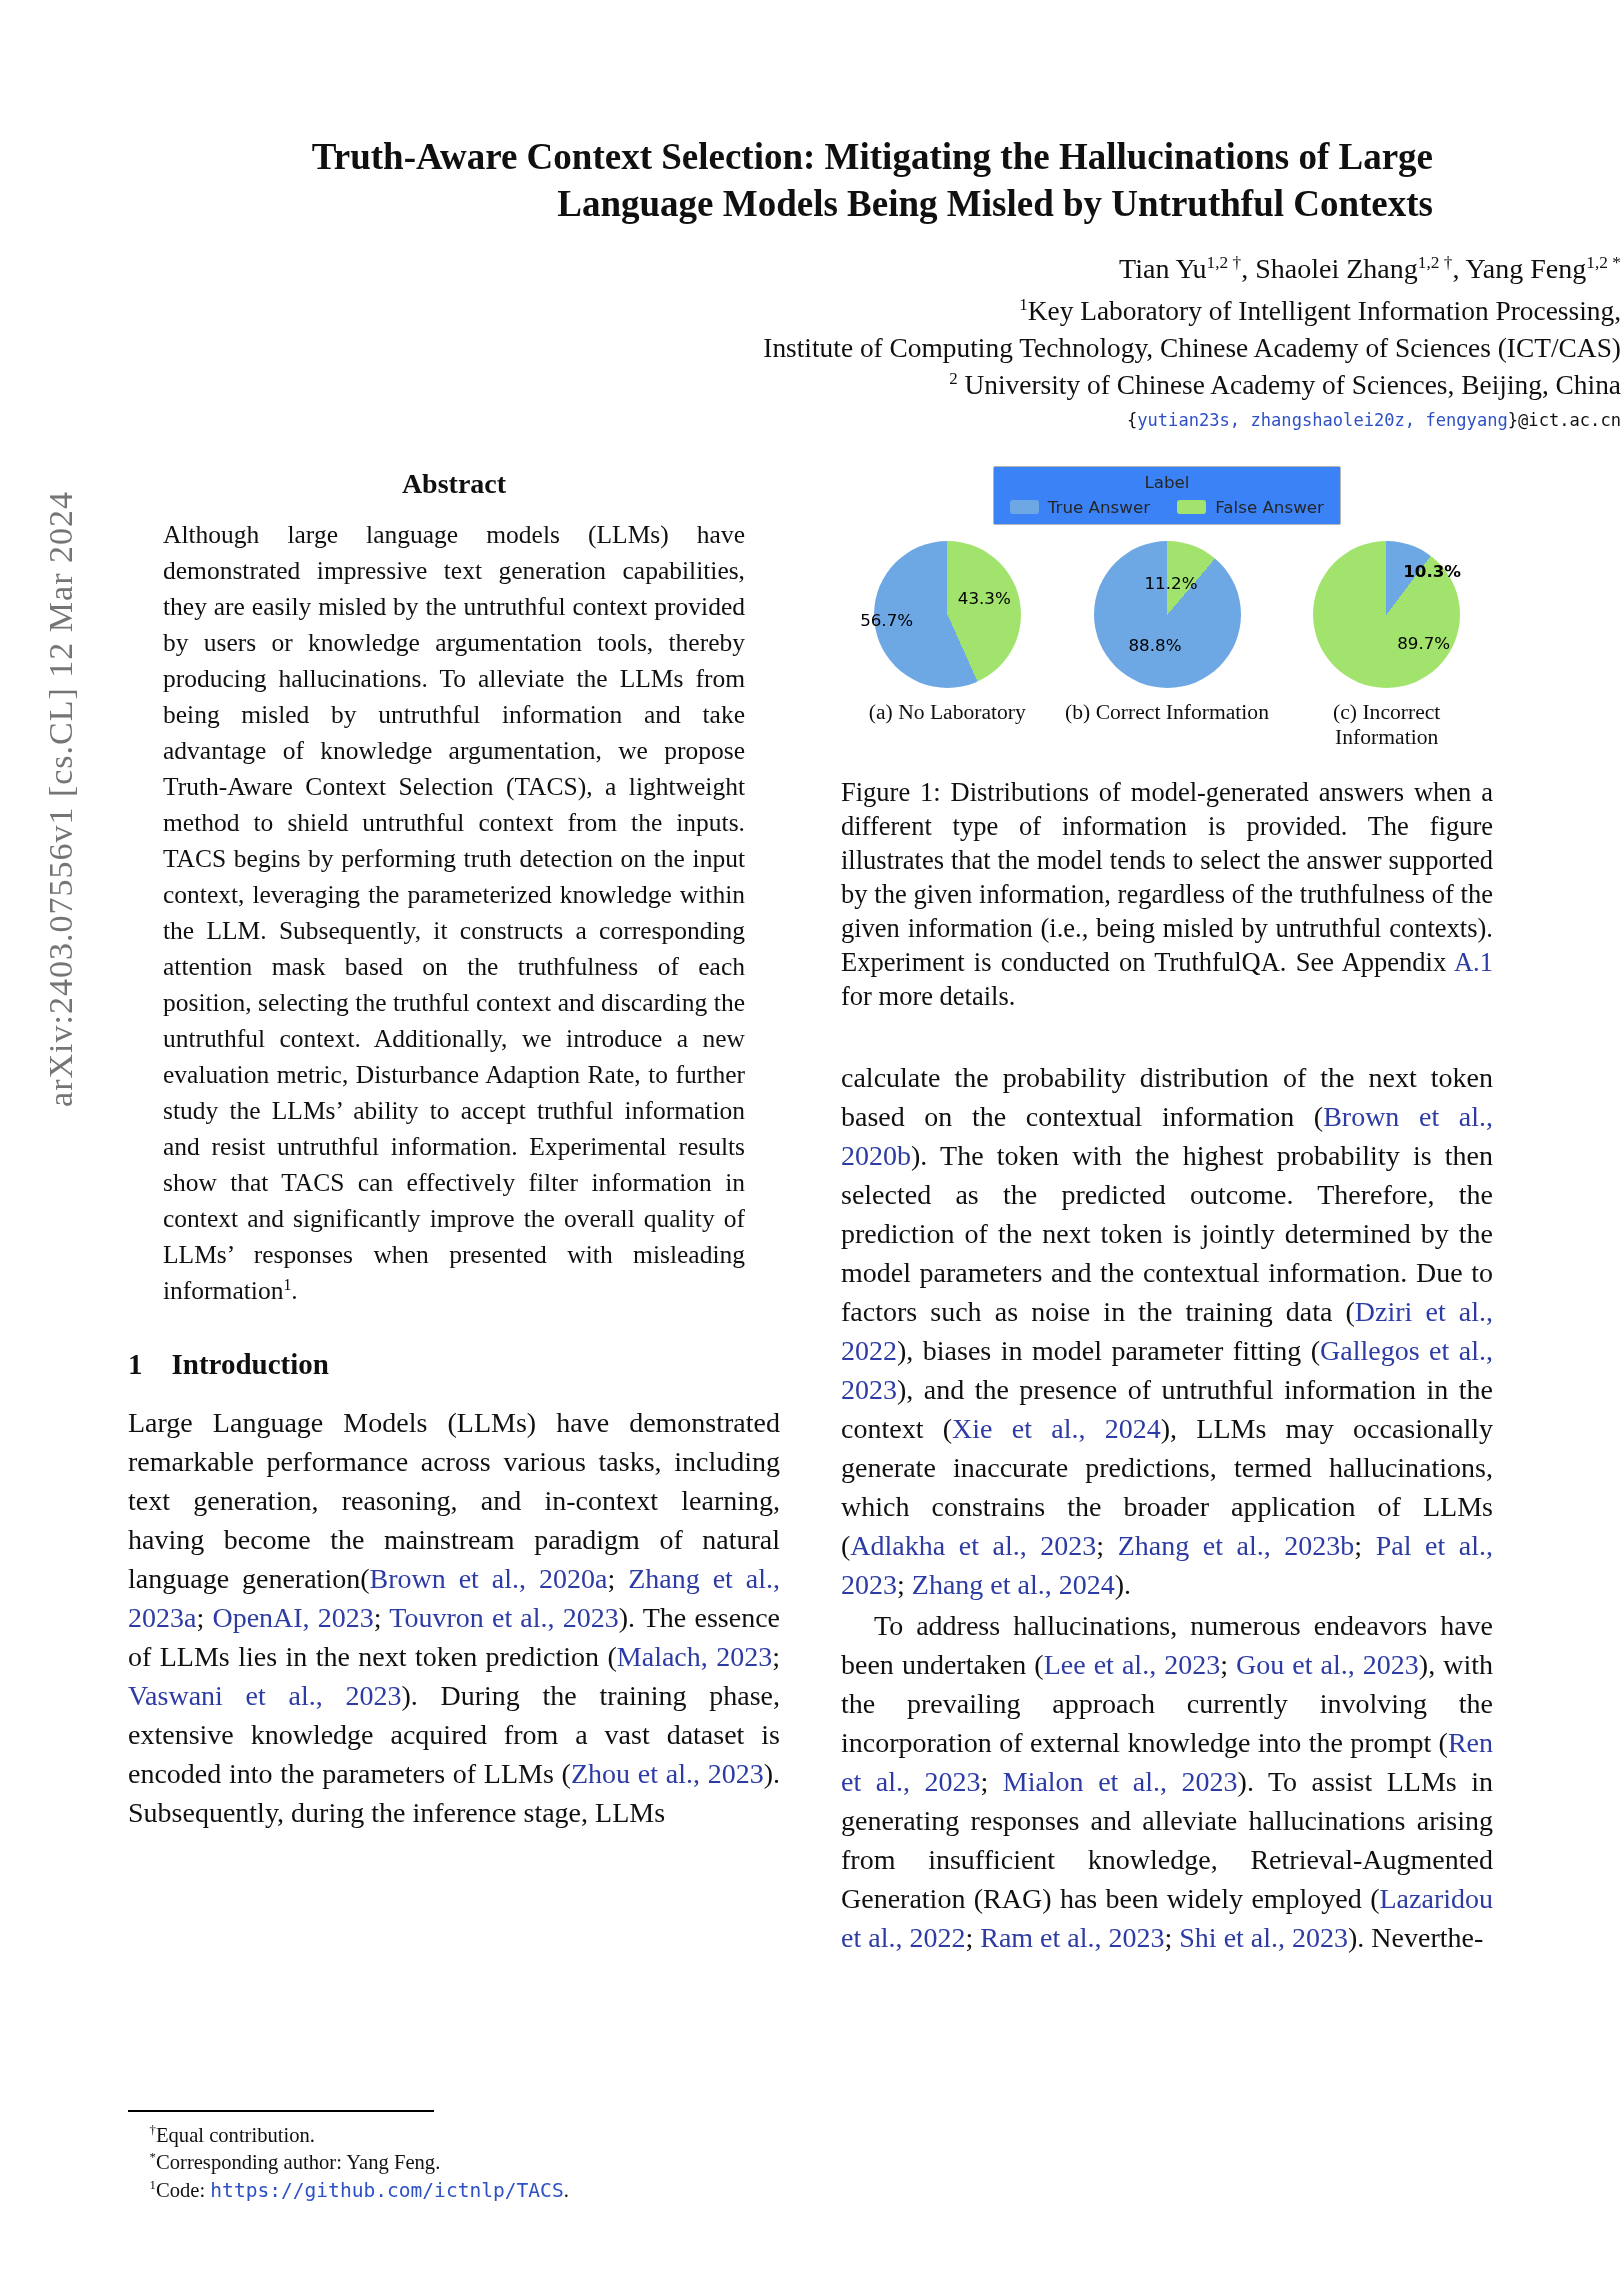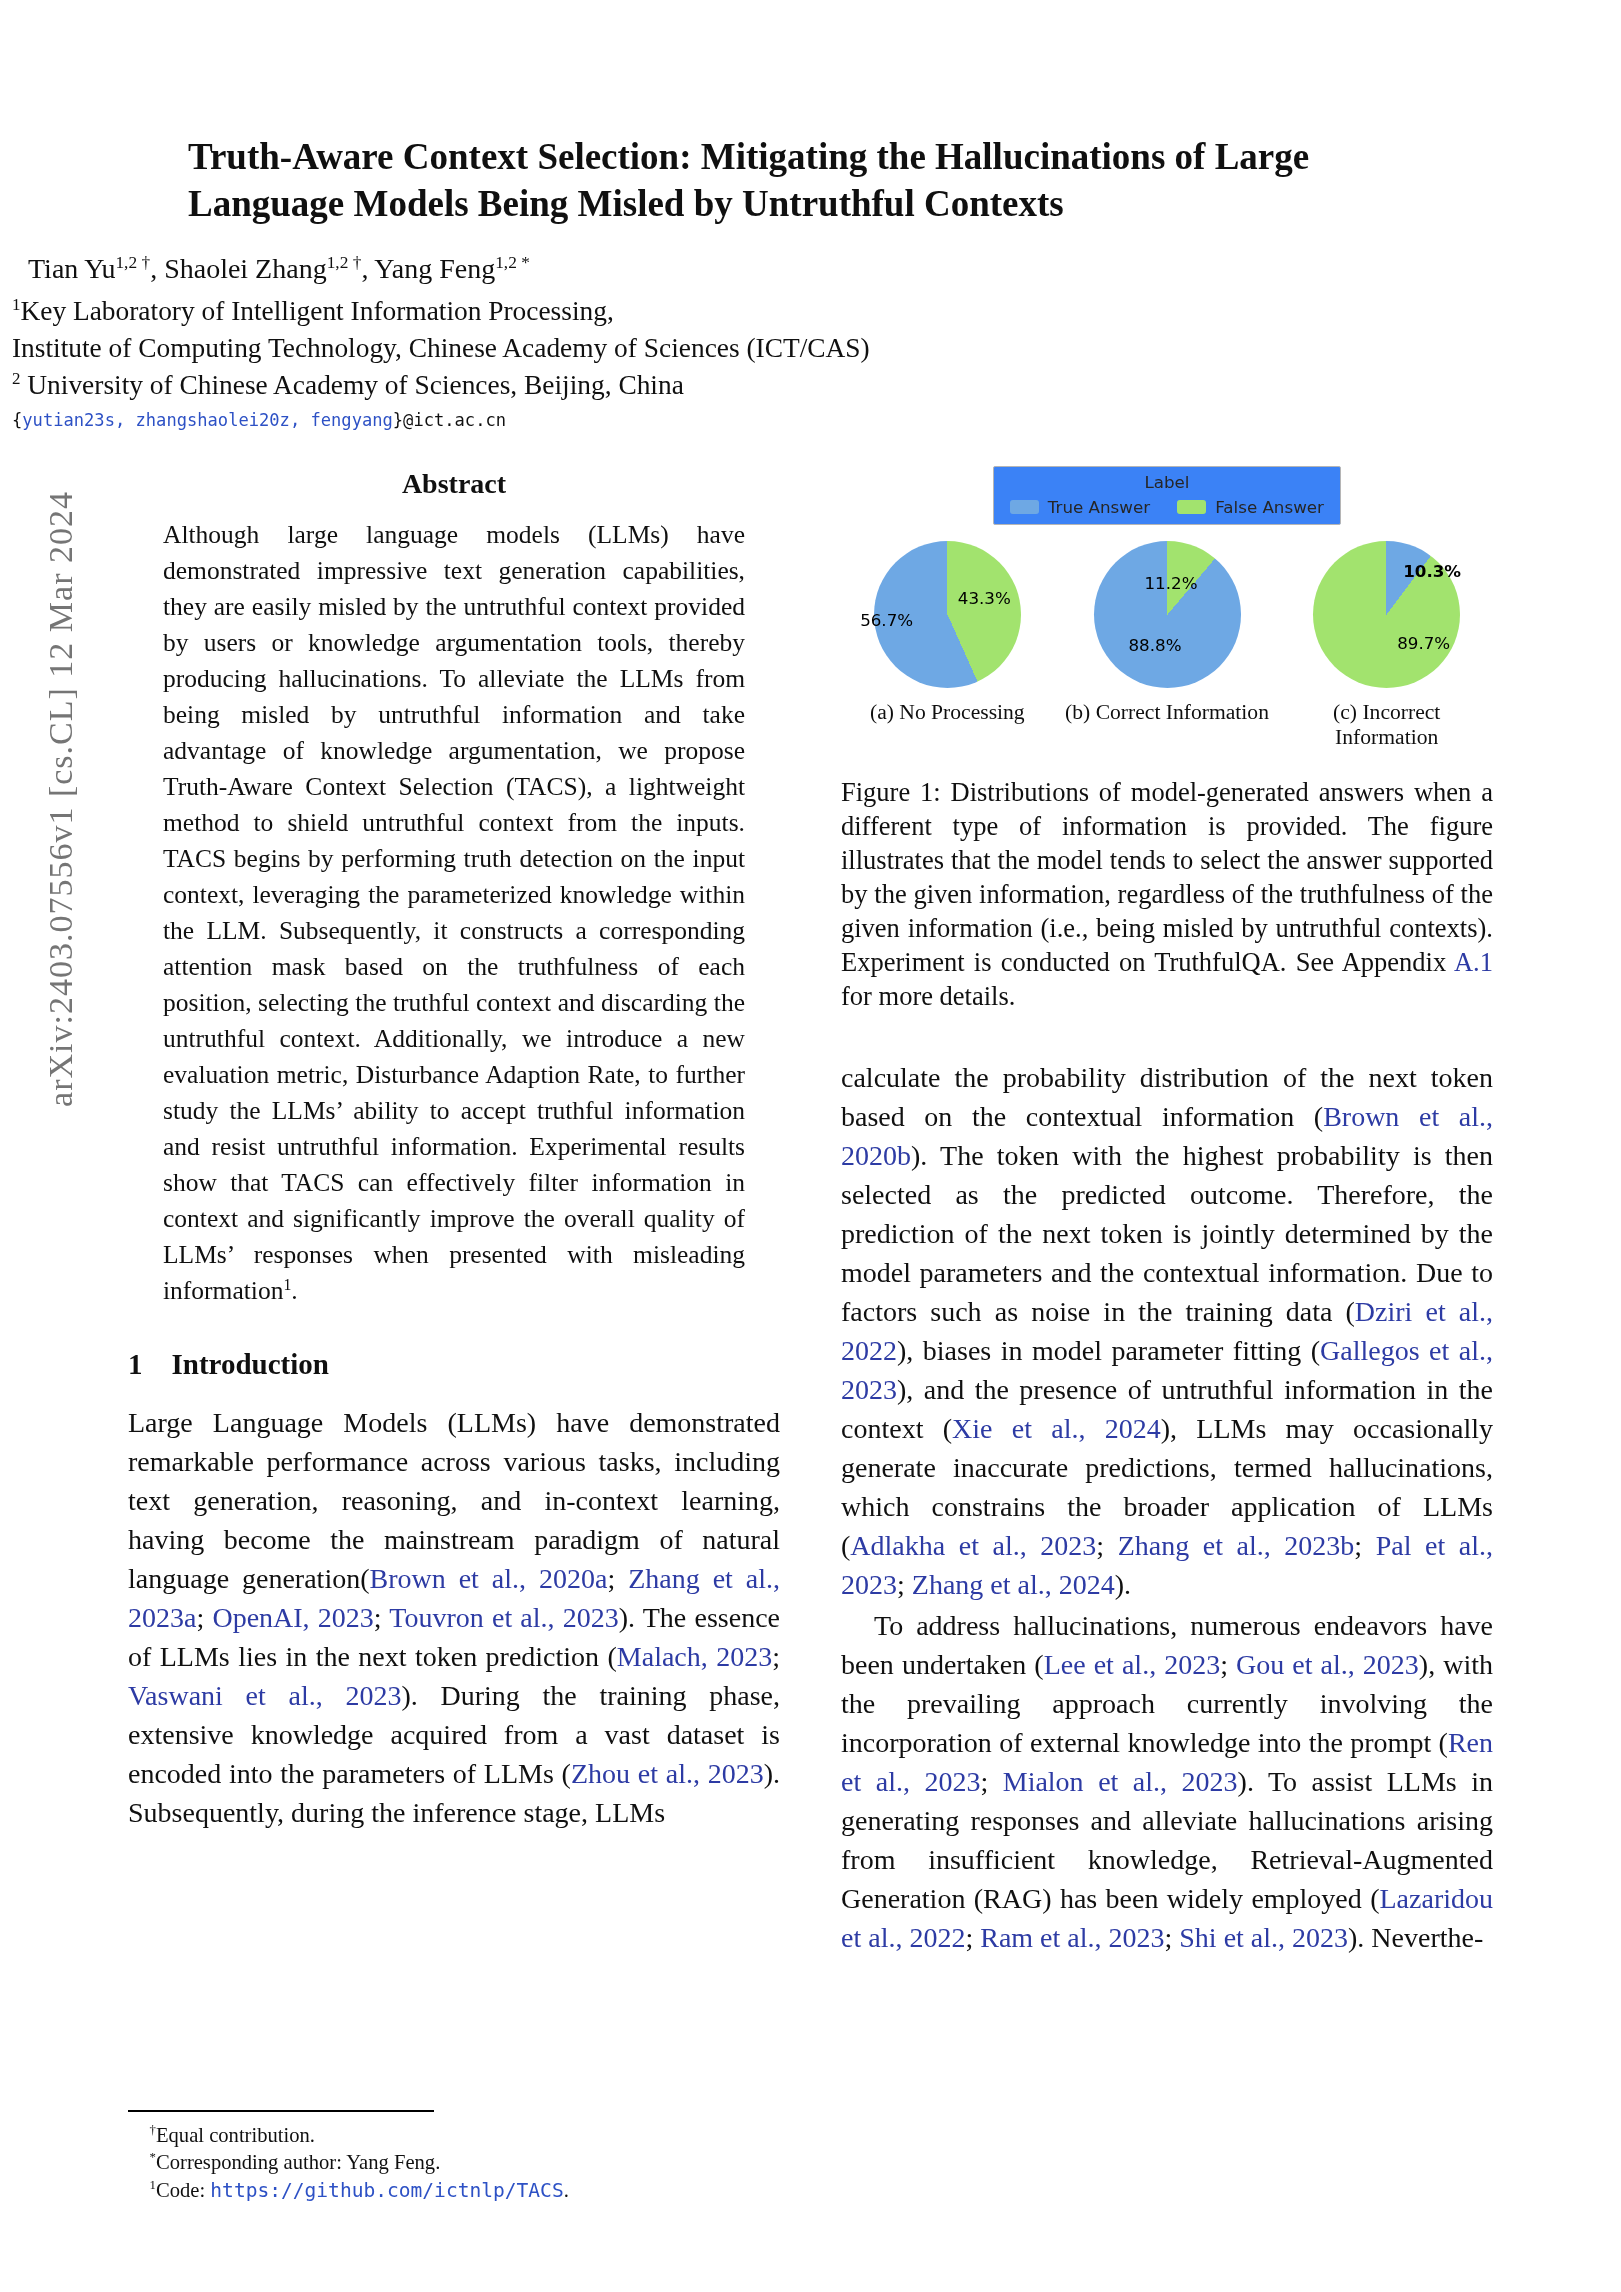--- a/index.html
+++ b/index.html
@@ -12,21 +12,21 @@
   body{background:#e8e8e8;font-family:"Liberation Serif",serif;}
   .page{
     position:relative;width:1621px;height:2293px;margin:0 auto;
     background:#ffffff;color:#101010;overflow:hidden;
   }
   .arxiv{
     position:absolute;top:799px;left:61px;
     transform:translate(-50%,-50%) rotate(-90deg);
     white-space:nowrap;font-size:34px;color:#757575;letter-spacing:1px;
   }
-  .hdr{padding-top:133px;text-align:left;}
+  .hdr{padding-top:133px;text-align:right;}
   .title{font-size:37px;font-weight:bold;line-height:1.28;width:1245px;margin:0 auto;}
   .authors{margin-top:25.5px;font-size:28px;font-weight:normal;margin-left:28px;}
   .affils{margin-top:7.8px;padding-left:12px;}
   .affil{font-size:27.4px;line-height:37px;}
   .email{font-size:18px;margin-top:5.9px;}
   .sup{vertical-align:super;font-size:0.62em;line-height:0;}
   .c{color:var(--cite);}
   .m{font-family:"DejaVu Sans Mono","Liberation Mono",monospace;font-size:0.95em;}
   .mb{font-family:"DejaVu Sans Mono","Liberation Mono",monospace;font-size:0.95em;color:var(--link);}
   .cols{display:flex;margin:33px 128px 0;gap:61px;}
@@ -122,21 +122,21 @@
           </div>
         </div>
 
         <div class="pies">
           <div class="pie-block">
             <div class="pie-wrap">
               <div class="pie" style="background: conic-gradient(rgb(162, 227, 110) 0deg, rgb(162, 227, 110) 155.88deg, rgb(110, 168, 228) 155.88deg, rgb(110, 168, 228) 360deg);"></div>
               <span class="pie-label lbl-true">56.7%</span>
               <span class="pie-label lbl-false">43.3%</span>
             </div>
-            <div class="subcap">(a) No Processing</div>
+            <div class="subcap">(a) No Laboratory</div>
           </div>
           <div class="pie-block">
             <div class="pie-wrap">
               <div class="pie" style="background: conic-gradient(rgb(162, 227, 110) 0deg, rgb(162, 227, 110) 40.32deg, rgb(110, 168, 228) 40.32deg, rgb(110, 168, 228) 360deg);"></div>
               <span class="pie-label lbl-true">88.8%</span>
               <span class="pie-label lbl-false">11.2%</span>
             </div>
             <div class="subcap">(b) Correct Information</div>
           </div>
           <div class="pie-block">

